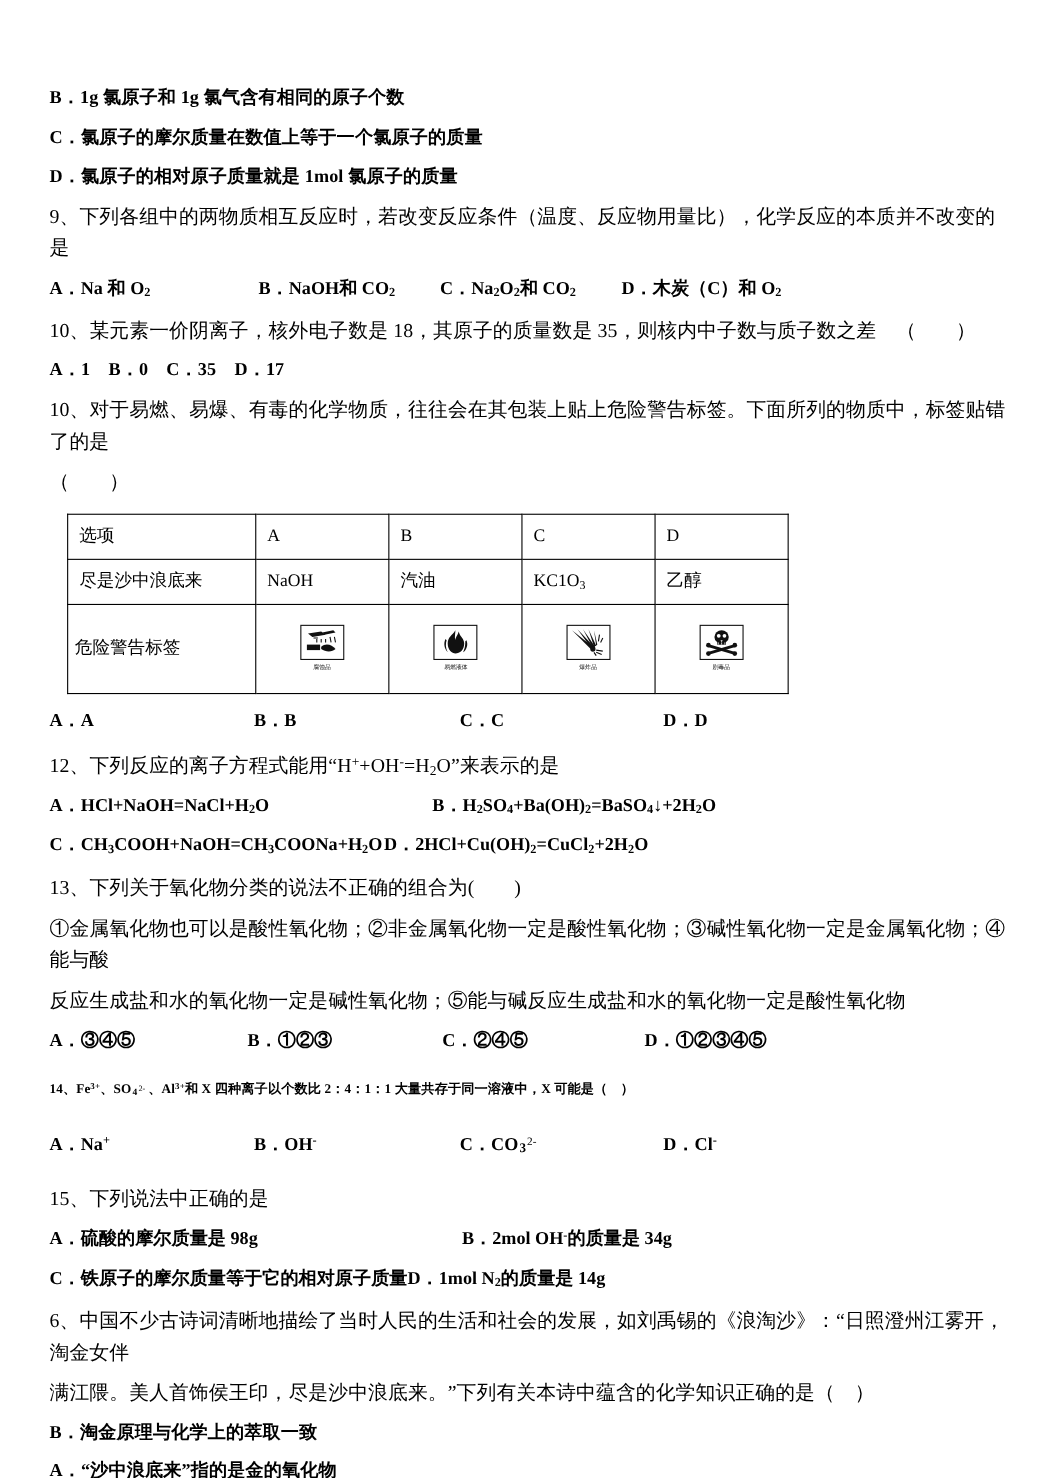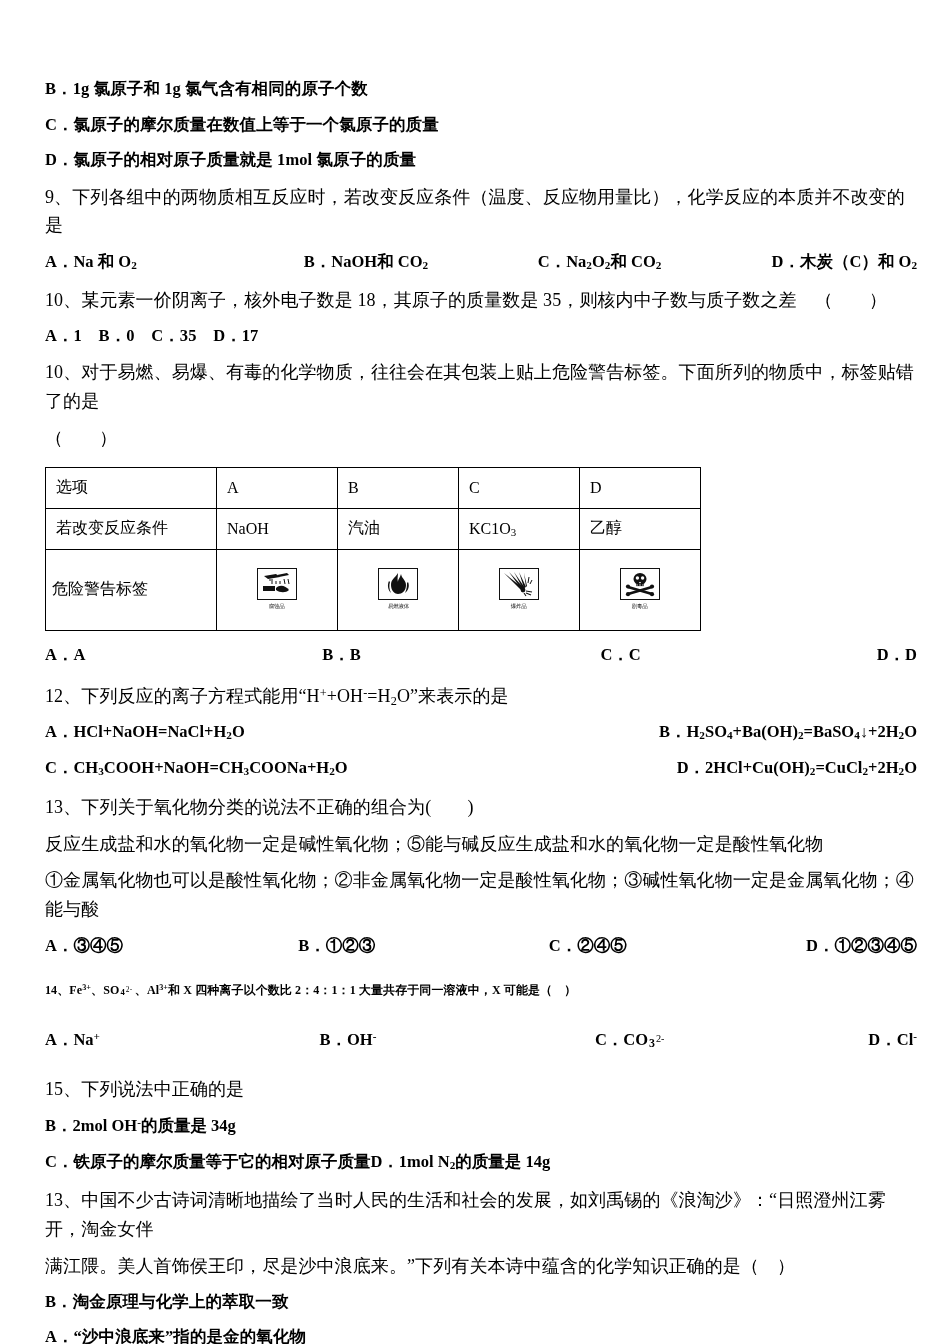--- a/index.html
+++ b/index.html
@@ -48,21 +48,20 @@
   }
 
   
   .optrow {
     display: flex;
     font-size: 16.5px;
     font-weight: bold;
     margin: 10px 0 11px 0;
     line-height: 1.5;
     white-space: nowrap;
-    justify-content: space-between;
   }
   .optrow > span { display: inline-block; }
 
   sub {
     font-size: 0.68em;
     vertical-align: -0.22em;
     line-height: 0;
   }
   sup {
     font-size: 0.68em;
@@ -88,21 +87,21 @@
   .ion .num {
     font-size: 0.72em;
     vertical-align: -0.18em;
     margin-left: 1px;
   }
 
   
   table.warn {
     border-collapse: collapse;
     width: 563px;
-    margin: 14px 0 12px 0;
+    margin: 14px 0 12px 16px;
     table-layout: fixed;
     padding-left: 45px;
   }
   table.warn td {
     border: 1px solid #000000;
     font-size: 16px;
     padding: 9px 10px;
     vertical-align: middle;
     height: 22px;
   }
@@ -163,21 +162,21 @@
     <table class="warn">
       <tbody>
           <tr>
         <td class="first">选项</td>
         <td class="col">A</td>
         <td class="col">B</td>
         <td class="col">C</td>
         <td class="col">D</td>
       </tr>
       <tr>
-        <td class="first">若改变反应条件</td>
+        <td class="first">尽是沙中浪底来</td>
         <td class="col">NaOH</td>
         <td class="col">汽油</td>
         <td class="col">KC1O<sub>3</sub></td>
         <td class="col">乙醇</td>
       </tr>
       <tr class="icons">
         <td class="first">危险警告标签</td>
 
         <td class="col">
           <div class="sym-wrap">
@@ -262,46 +261,47 @@
     <div class="optrow">
       <span style="width:348px">A．HCl+NaOH=NaCl+H<sub>2</sub>O</span>
       <span>B．H<sub>2</sub>SO<sub>4</sub>+Ba(OH)<sub>2</sub>=BaSO<sub>4</sub>↓+2H<sub>2</sub>O</span>
     </div>
     <div class="optrow">
       <span style="width:304px">C．CH<sub>3</sub>COOH+NaOH=CH<sub>3</sub>COONa+H<sub>2</sub>O</span>
       <span>D．2HCl+Cu(OH)<sub>2</sub>=CuCl<sub>2</sub>+2H<sub>2</sub>O</span>
     </div>
 
     <div class="stem" style="margin-top:12px">13、下列关于氧化物分类的说法不正确的组合为(　　)</div>
+    <div class="stem">①金属氧化物也可以是酸性氧化物；②非金属氧化物一定是酸性氧化物；③碱性氧化物一定是金属氧化物；④能与酸</div>
     <div class="stem">反应生成盐和水的氧化物一定是碱性氧化物；⑤能与碱反应生成盐和水的氧化物一定是酸性氧化物</div>
-    <div class="stem">①金属氧化物也可以是酸性氧化物；②非金属氧化物一定是酸性氧化物；③碱性氧化物一定是金属氧化物；④能与酸</div>
     <div class="optrow">
       <span style="width:180px">A．③④⑤</span>
       <span style="width:177px">B．①②③</span>
       <span style="width:184px">C．②④⑤</span>
       <span>D．①②③④⑤</span>
     </div>
 
     <div class="stem bold" style="margin-top:22px; font-size:12px"><span>14、Fe</span><sup>3+</sup><span>、SO</span><span class="ion"><span class="num">4</span><span class="chg">2-</span></span><span style="display:inline-block;width:10px"></span><span>、Al</span><sup>3+</sup><span>和 X 四种离子以个数比 2：4：1：1 大量共存于同一溶液中，X 可能是（　）</span></div>
 
     <div class="optrow" style="margin-top:28px">
       <span style="width:186px"><span>A．</span><span>Na</span><sup>+</sup></span>
       <span style="width:187px"><span>B．</span><span>OH</span><sup>-</sup></span>
       <span style="width:185px"><span>C．</span><span>CO</span><span class="ion"><span class="num">3</span><span class="chg">2-</span></span></span>
       <span><span>D．</span><span>Cl</span><sup>-</sup></span>
     </div>
 
     <div class="stem" style="margin-top:22px">15、下列说法中正确的是</div>
     <div class="optrow">
+      <span style="width:375px">A．硫酸的摩尔质量是 98g</span>
       <span>B．2mol OH<sup>-</sup>的质量是 34g</span>
     </div>
     <div class="optrow">
       <span>C．铁原子的摩尔质量等于它的相对原子质量D．1mol N<sub>2</sub>的质量是 14g</span>
     </div>
 
-    <div class="stem" style="margin-top:12px">13、中国不少古诗词清晰地描绘了当时人民的生活和社会的发展，如刘禹锡的《浪淘沙》：“日照澄州江雾开，淘金女伴</div>
+    <div class="stem" style="margin-top:12px">6、中国不少古诗词清晰地描绘了当时人民的生活和社会的发展，如刘禹锡的《浪淘沙》：“日照澄州江雾开，淘金女伴</div>
     <div class="stem">满江隈。美人首饰侯王印，尽是沙中浪底来。”下列有关本诗中蕴含的化学知识正确的是（　）</div>
     <div class="line bold">B．淘金原理与化学上的萃取一致</div>
     <div class="line bold" style="margin-top:10px">A．“沙中浪底来”指的是金的氧化物</div>
     <div class="line bold">C．雾的分散质粒子直径范围是 10<sup>-9</sup>～10<sup>-7</sup>cm</div>
 
   </div>
 </div>
 
 </body></html>

